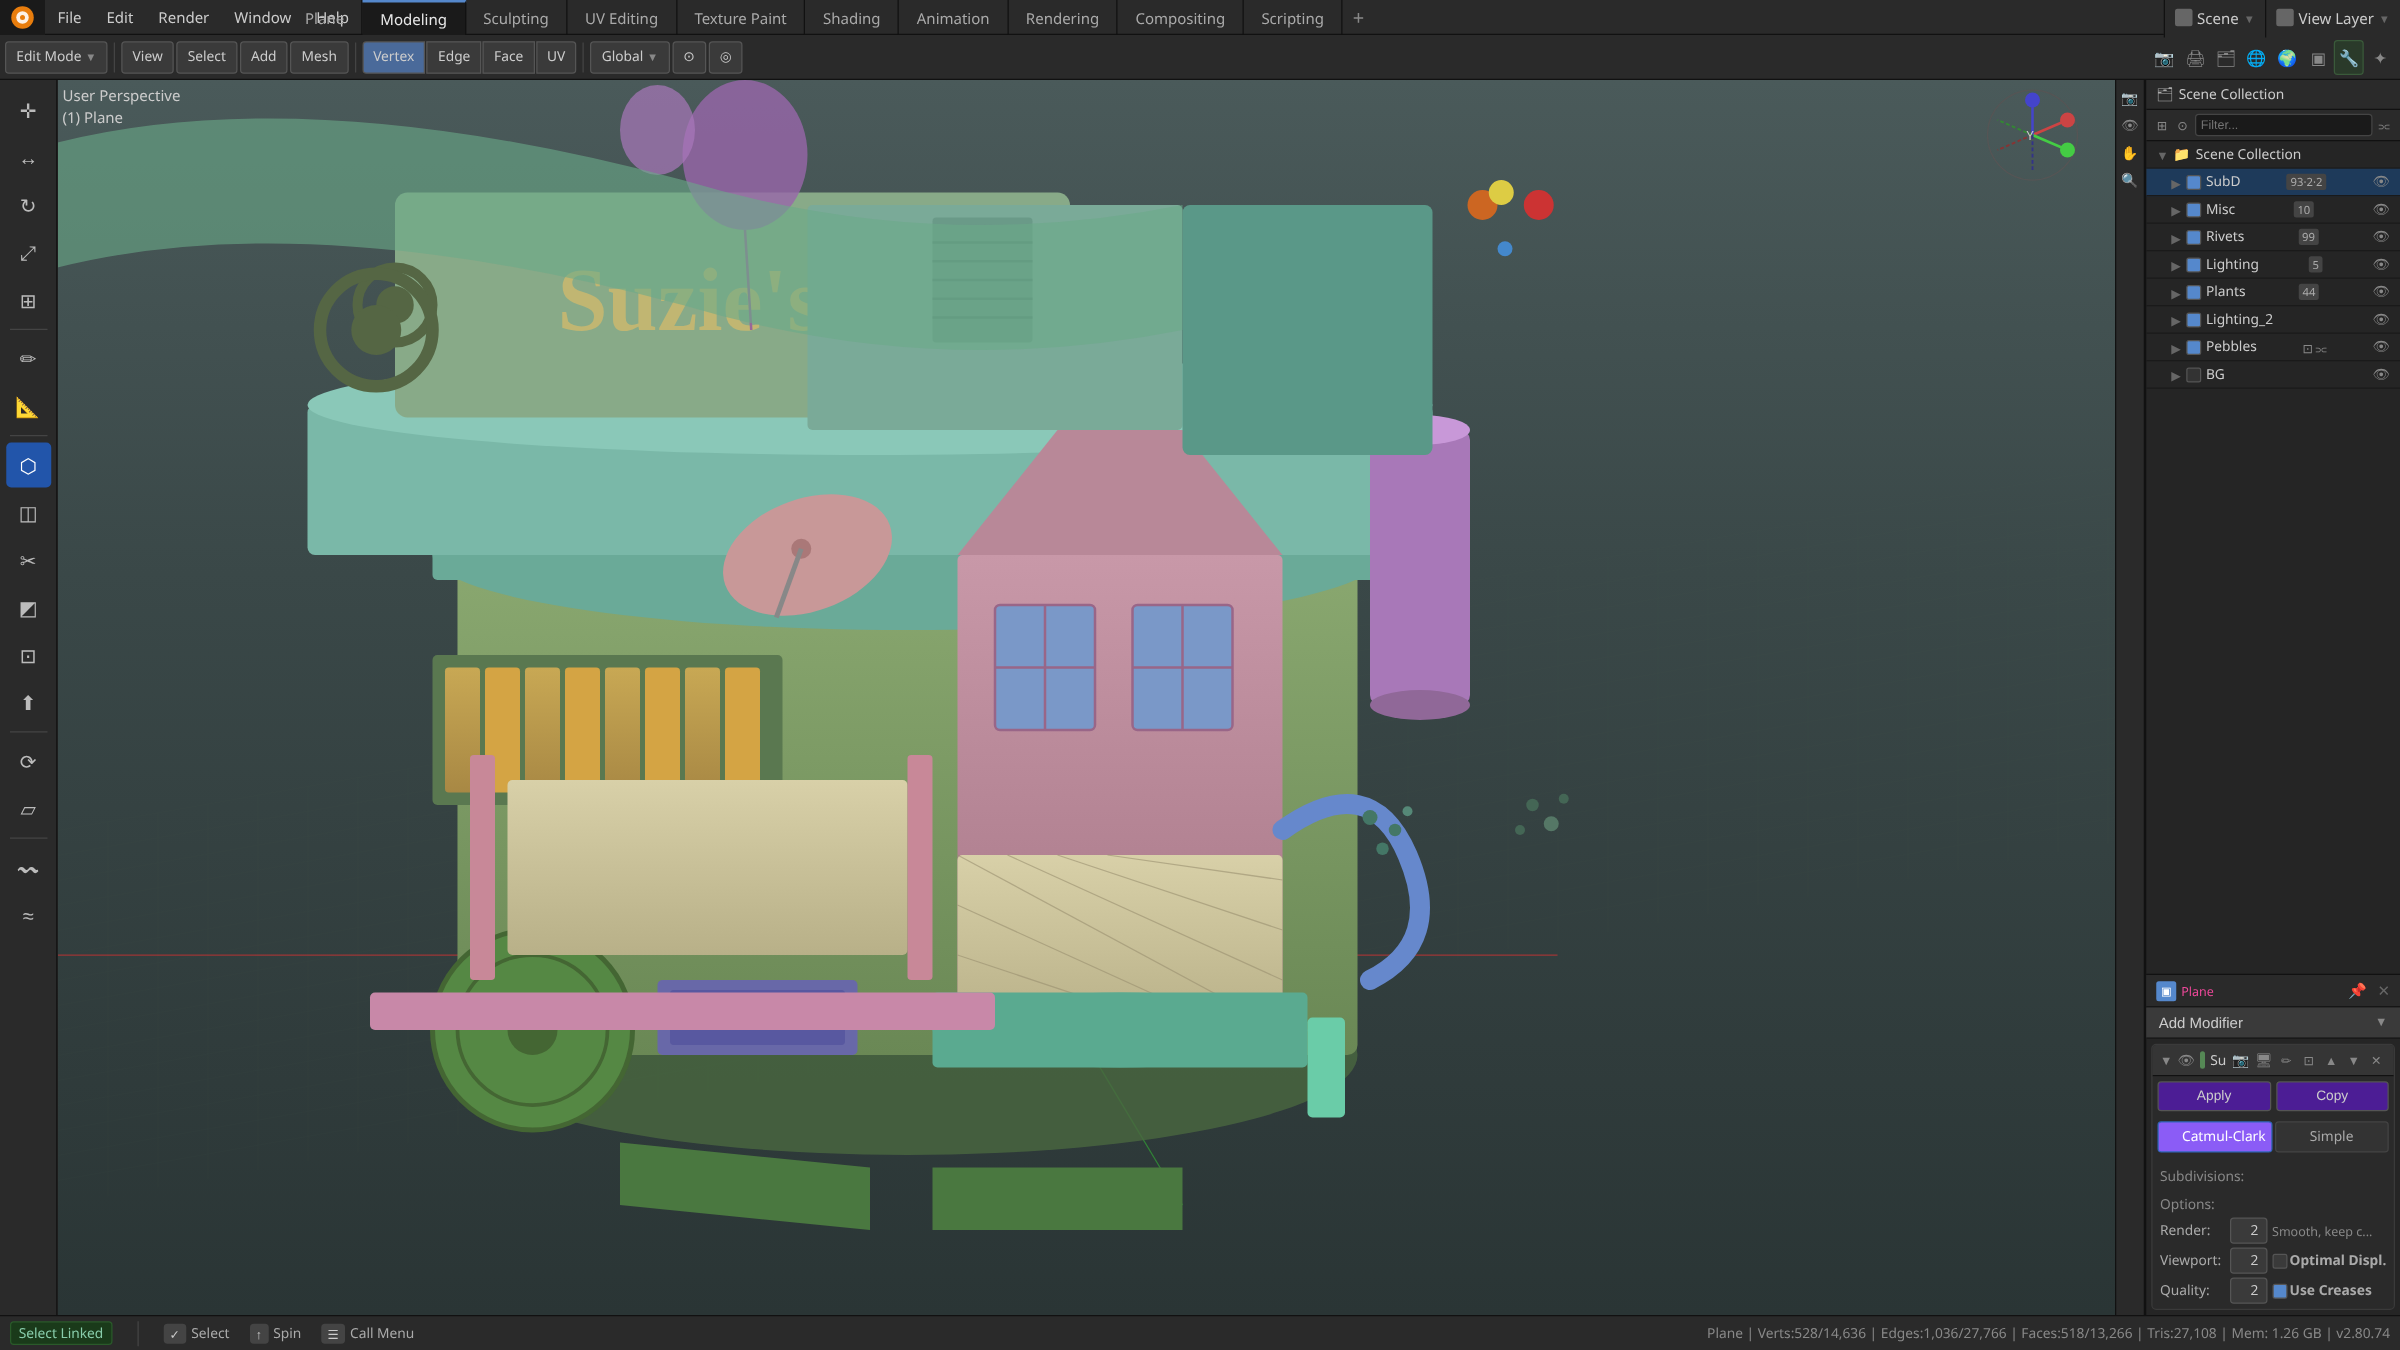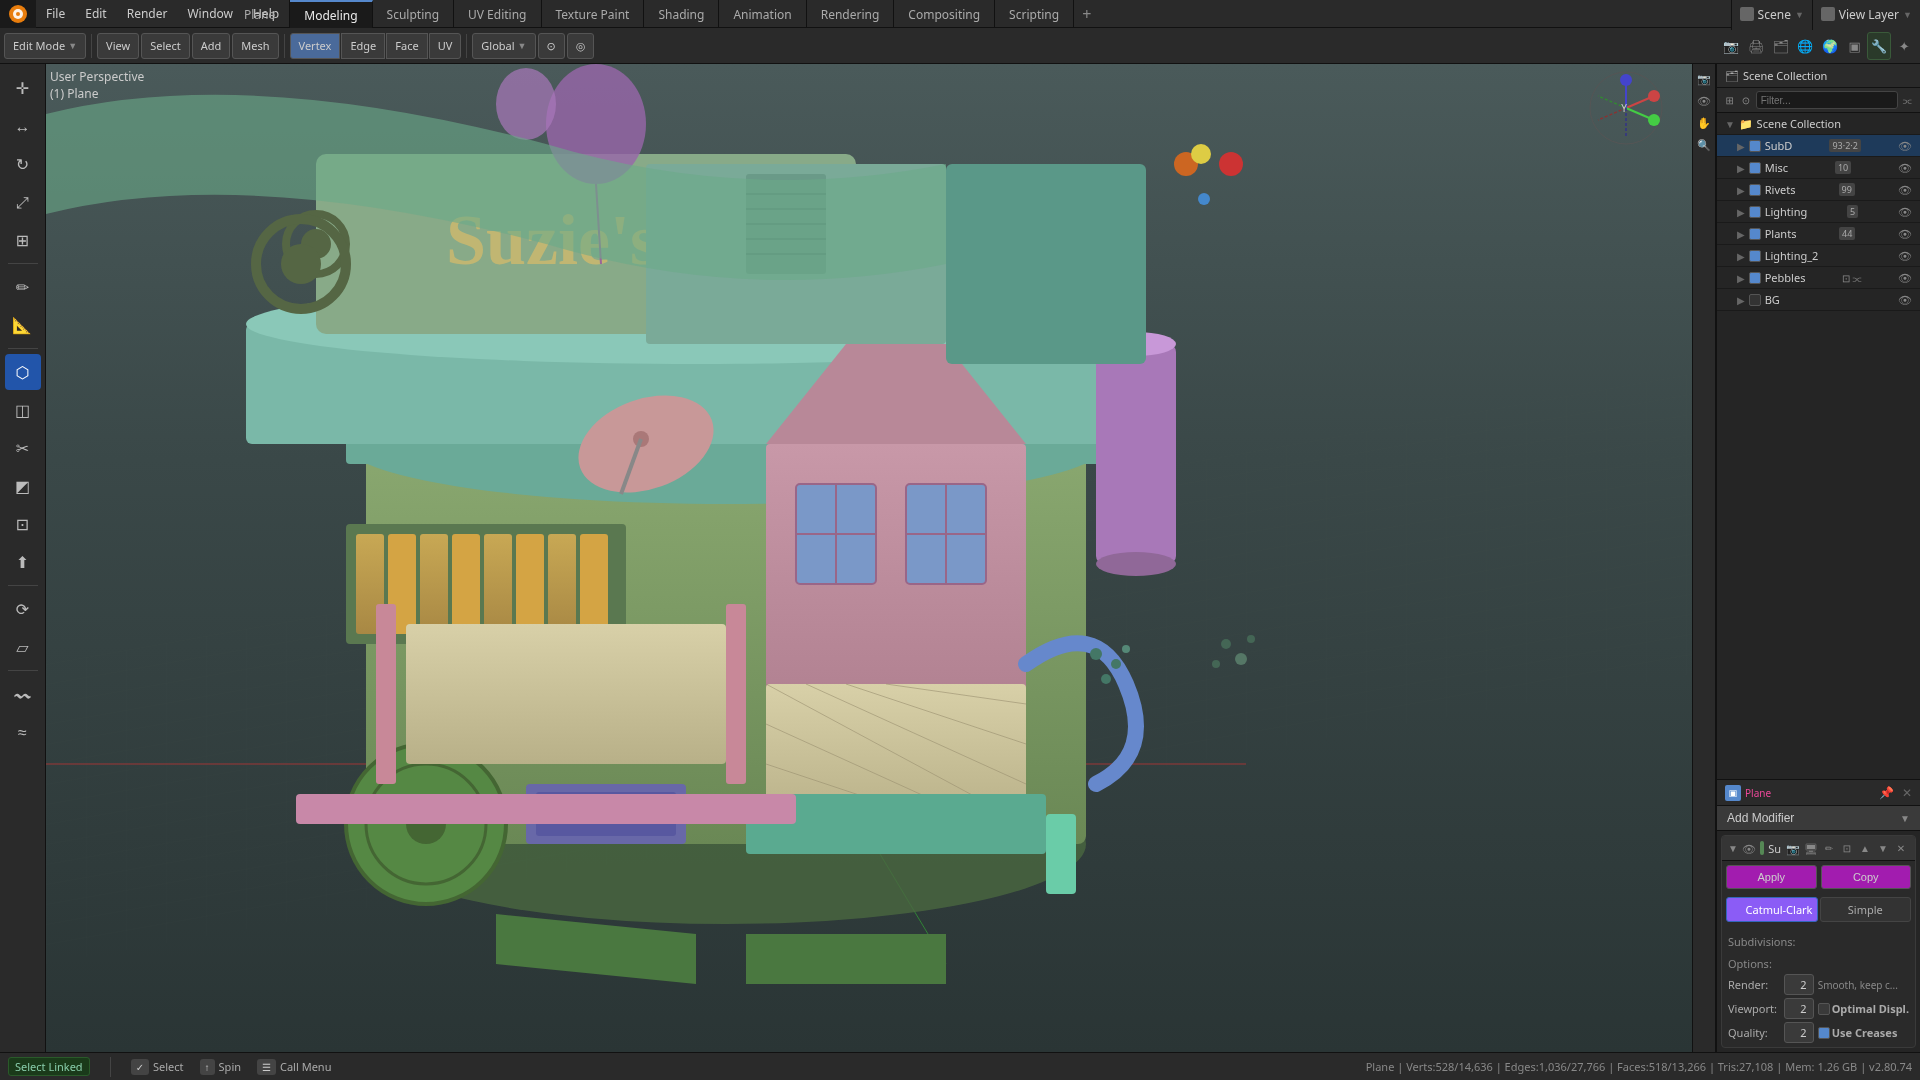--- a/index.html
+++ b/index.html
@@ -423,21 +423,21 @@
     .modifier-action-row {
       display: flex;
       padding: 4px;
       gap: 4px;
     }
     .mod-action-btn {
       flex: 1;
       padding: 5px;
       border: 1px solid #555;
       border-radius: 3px;
-      background: #a21caf;
+      background: #4c1d95;
       color: #ccc;
       cursor: pointer;
       font-size: 11px;
       text-align: center;
     }
 
     
     .modifier-tabs {
       display: flex;
       padding: 4px;

